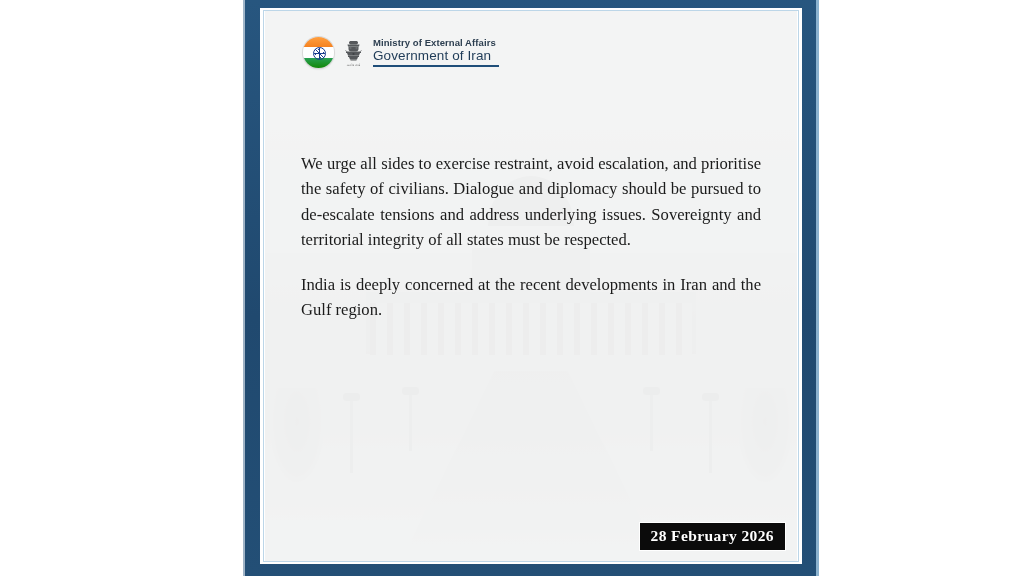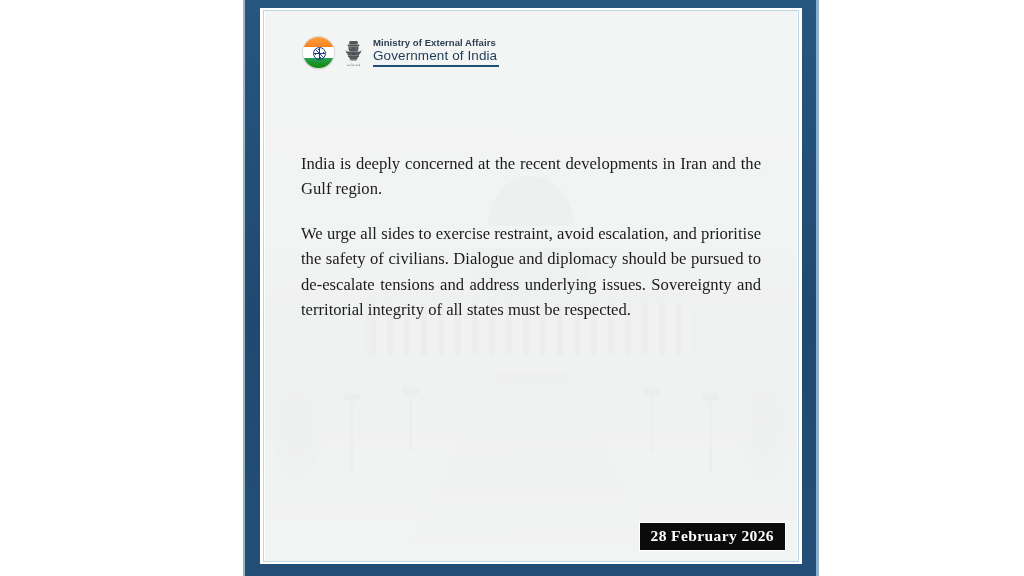--- a/index.html
+++ b/index.html
@@ -384,30 +384,30 @@
             <g fill="#6a6d70">
               <ellipse cx="17" cy="16" rx="2" ry="2.6"></ellipse>
               <ellipse cx="29" cy="16" rx="2" ry="2.6"></ellipse>
             </g>
           </svg>
           <div class="motto">सत्यमेव जयते</div>
         </div>
 
         <div class="mast-text">
           <div class="mast-line1">Ministry of External Affairs</div>
-          <div class="mast-line2">Government of India</div>
+          <div class="mast-line2">Government of Iran</div>
           <div class="mast-underline"></div>
         </div>
 
       </div>
 
 
       <div class="body-copy">
+        <p>We urge all sides to exercise restraint, avoid escalation, and prioritise the safety of civilians. Dialogue and diplomacy should be pursued to de-escalate tensions and address underlying issues. Sovereignty and territorial integrity of all states must be respected.</p>
         <p>India is deeply concerned at the recent developments in Iran and the Gulf region.</p>
-        <p>We urge all sides to exercise restraint, avoid escalation, and prioritise the safety of civilians. Dialogue and diplomacy should be pursued to de-escalate tensions and address underlying issues. Sovereignty and territorial integrity of all states must be respected.</p>
       </div>
 
       <div class="date-badge">
         <span>28 February 2026</span>
       </div>
 
     </div>
   </div>
 
 </div>

